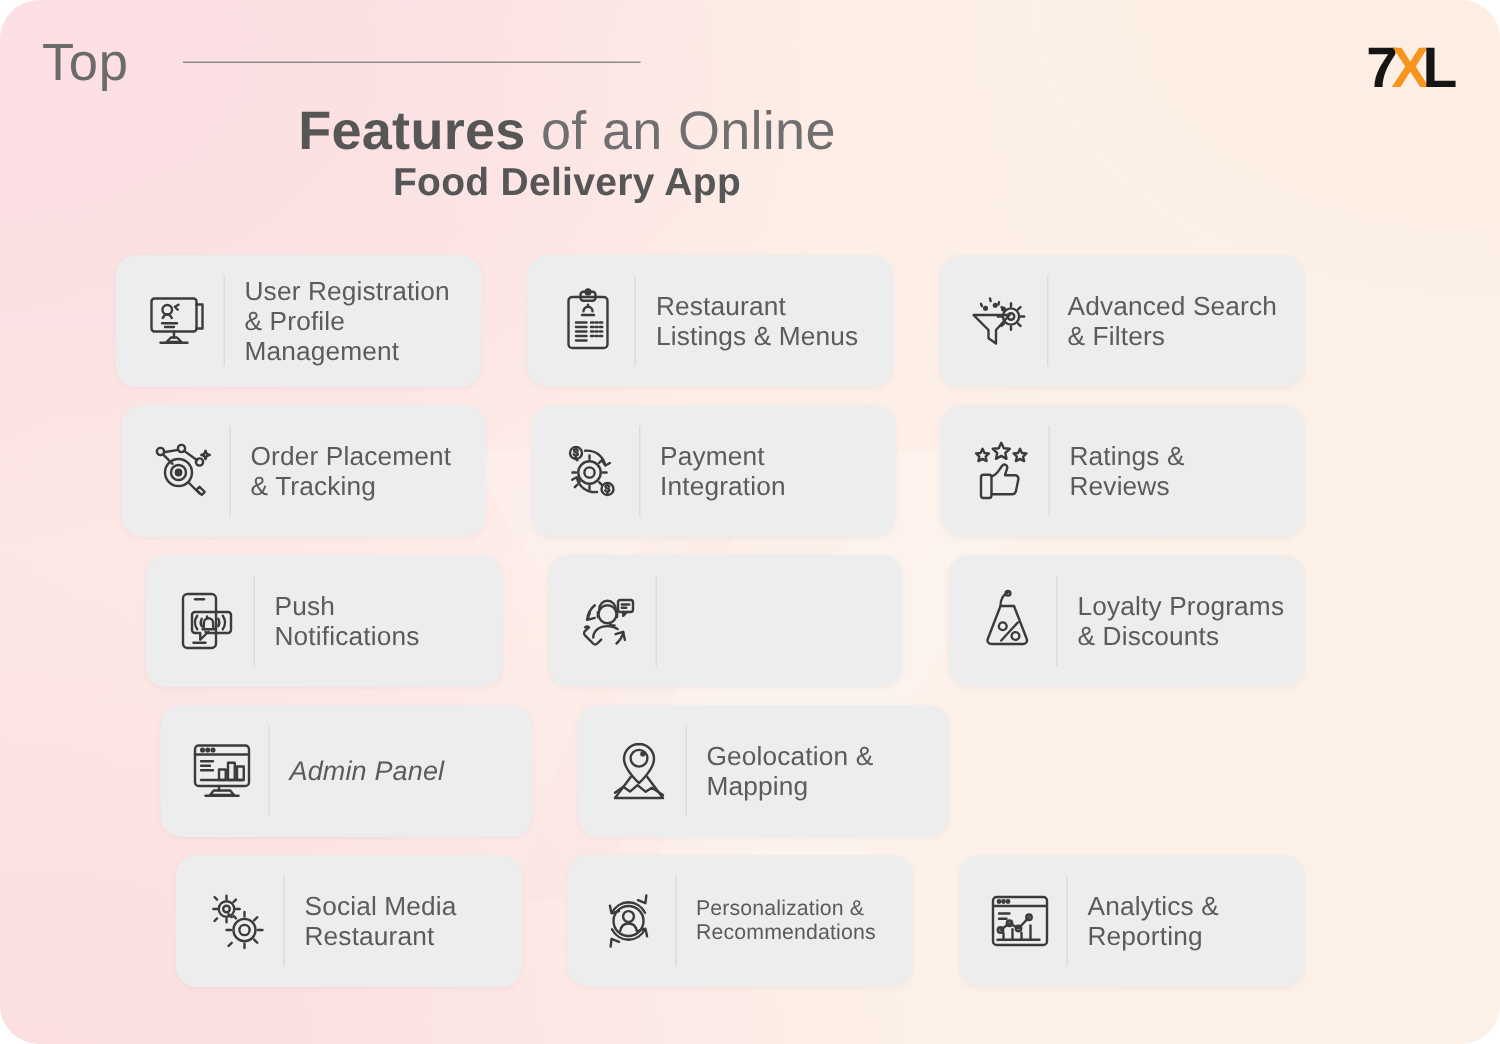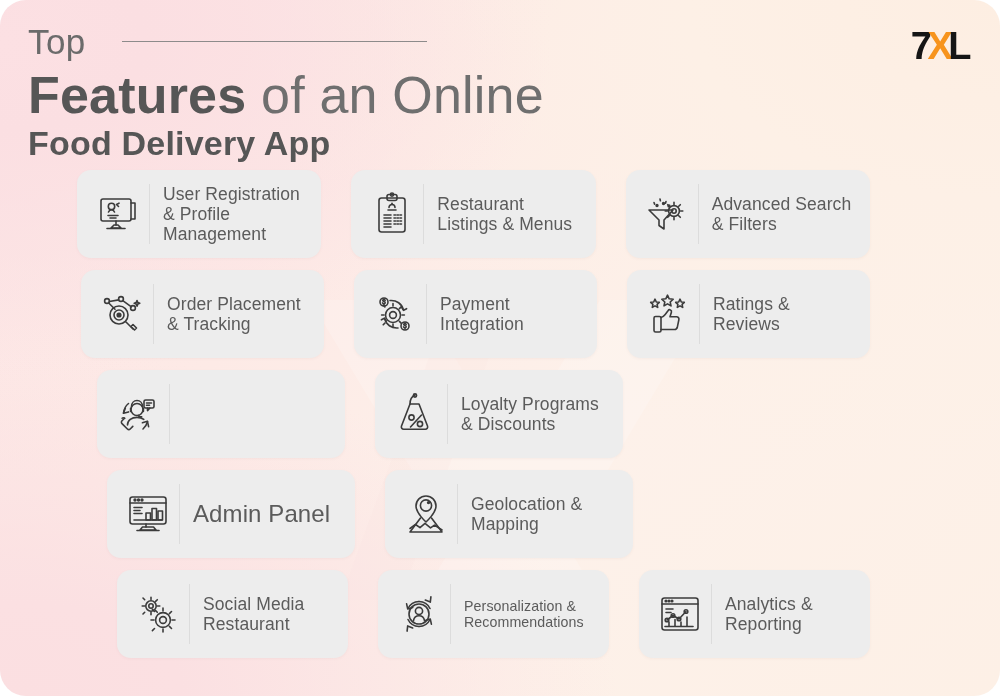--- a/index.html
+++ b/index.html
@@ -66,22 +66,22 @@
     flex: 0 0 305px;
     height: 1px;
     background: #8d8b8b;
   }
   .title-l1, .title-l2 {
     line-height: 1.06;
     color: #5d5d5d;
     letter-spacing: .2px;
     white-space: nowrap;
   }
-  .title-l1 { font-size: 52px; margin-top: 4px; }
-  .title-l2 { font-size: 34px; margin-top: 2px; }
+  .title-l1 { font-size: 36px; margin-top: 4px; text-align: center; }
+  .title-l2 { font-size: 26px; margin-top: 2px; text-align: center; }
   .t-bold  { font-weight: 700; color: #565656; }
   .t-light { font-weight: 400; color: #6f6f6f; }
 
   
   .logo {
     position: absolute;
     right: 30px;
     top: 27px;
     display: flex;
     align-items: baseline;
@@ -145,21 +145,21 @@
   .card-label {
     flex: 1 1 auto;
     padding-left: 13px;
     font-size: 17.5px;
     line-height: 1.16;
     color: #5b5b5b;
     font-weight: 400;
     letter-spacing: .1px;
   }
   .card-label.xs   { font-size: 14.2px; line-height: 1.16; }
-  .card-label.one  { font-size: 24px; }
+  .card-label.one  { font-size: 18px; font-style: italic; }
 </style>
 </head>
 <body>
 
 <div id="poster">
 
   <div class="watermark">
     <svg viewBox="0 0 420 300" aria-hidden="true">
       <g fill="#ffffff" opacity="0.30">
         <polygon points="10,0 120,0 300,300 190,300"></polygon>
@@ -294,20 +294,37 @@
             <path d="M17 27.5c1.6-.3 3-1.3 4.2-2.9l2.8-3.9c.6-.9 1.6-1.2 2.4-.8.9.4 1.3 1.4 1 2.4l-1.4 4.5h6.6c1.5 0 2.6 1.3 2.3 2.7l-1.6 7.8c-.3 1.3-1.4 2.2-2.7 2.2H17"></path>
             <rect x="10" y="26.5" width="7" height="15.5" rx="1.6"></rect>
           </svg>
         </span>
         <span class="divider"></span>
         <span class="card-label">Ratings &amp; Reviews</span>
       </div>
     </div>
 
     <div class="row r3">
+      <div class="card">
+        <span class="card-icon">
+          <svg viewBox="0 0 48 48" fill="none" stroke="currentColor" stroke-width="1.6" stroke-linecap="round" stroke-linejoin="round">
+            <rect x="8" y="6" width="22" height="36" rx="3"></rect>
+            <path d="M16 9.5h6"></path>
+            <path d="M15 38.5h8"></path>
+            <path d="M16 18h22a2 2 0 0 1 2 2v10a2 2 0 0 1-2 2H24l-4.5 4.5V32H16a2 2 0 0 1-2-2V20a2 2 0 0 1 2-2z"></path>
+            <path d="M27 29.5h-6a2.2 2.2 0 0 0 .9-1.8v-2.4a3.1 3.1 0 0 1 6.2 0v2.4c0 .7.3 1.4.9 1.8z"></path>
+            <path d="M23 31.2a1.2 1.2 0 0 0 2 0"></path>
+            <path d="M24 22.2v-1.2"></path>
+            <path d="M31.5 22.5a5 5 0 0 1 0 5M34.5 20.5a8 8 0 0 1 0 9"></path>
+            <path d="M20.5 22.5a5 5 0 0 0 0 5M17.5 20.5a8 8 0 0 0 0 9"></path>
+          </svg>
+        </span>
+        <span class="divider"></span>
+        <span class="card-label">Push Notifications</span>
+      </div>
 
       <div class="card">
         <span class="card-icon">
           <svg viewBox="0 0 48 48" fill="none" stroke="currentColor" stroke-width="1.6" stroke-linecap="round" stroke-linejoin="round">
             <circle cx="23" cy="19.5" r="6"></circle>
             <path d="M17.5 16.5c0-3.5 2.4-6 5.5-6s5.5 2.5 5.5 6"></path>
             <path d="M16.6 18.2v3.2M29.4 18.2v3.2"></path>
             <path d="M24.5 25.3c0 1 .9 1.6 2 1.6h1.2"></path>
             <path d="M13.5 35c0-4.6 4.2-7.6 9.5-7.6 2.6 0 5 .7 6.8 2"></path>
             <path d="M10.6 28.2l-2.6 2.6c-.8.8-.8 2 0 2.8l5.4 5.4c.8.8 2 .8 2.8 0l2.6-2.6"></path>

